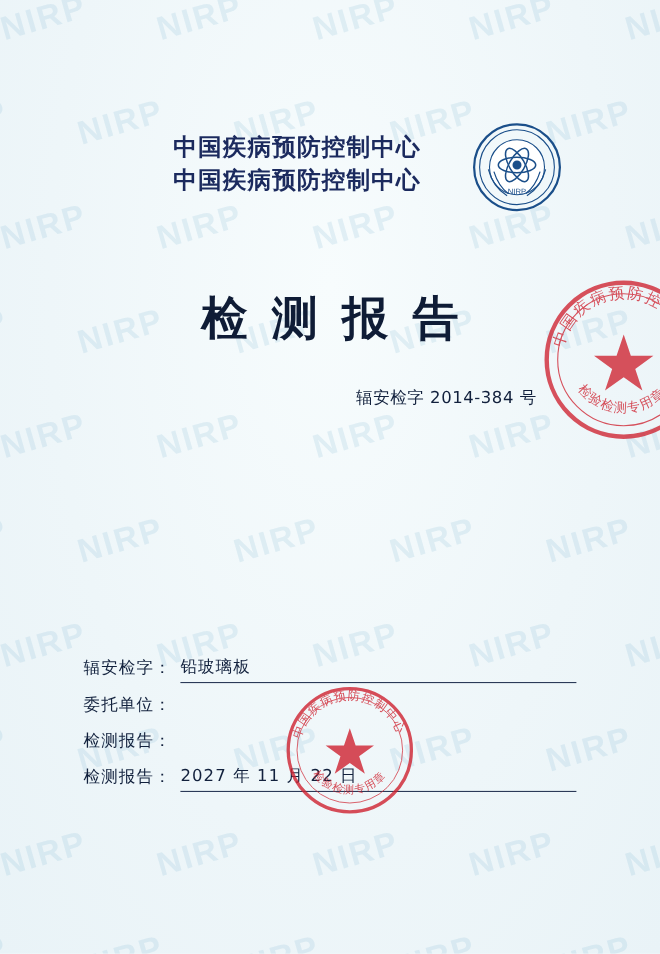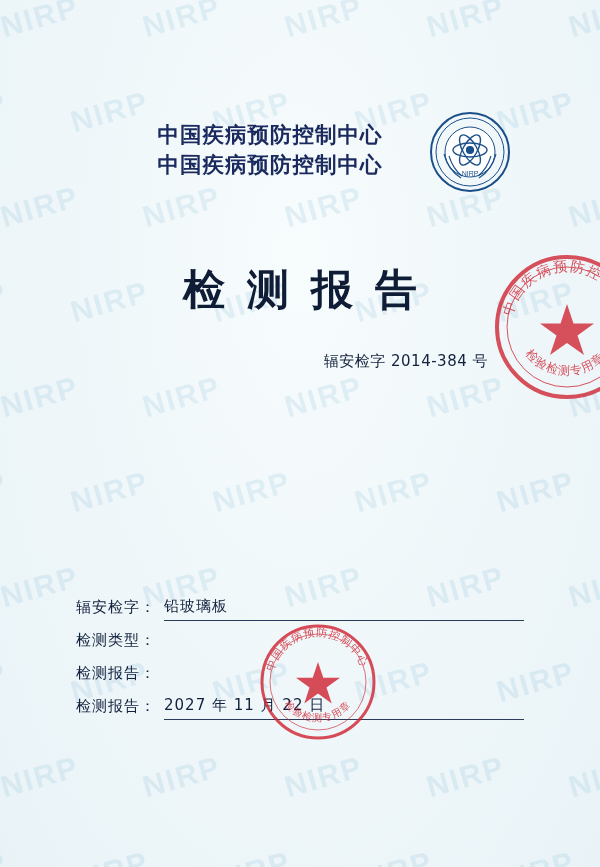--- a/index.html
+++ b/index.html
@@ -292,21 +292,21 @@
       <polygon fill="#cf2230" points="75,52 81.5,71.5 102,71.5 85.5,83.5 92,103 75,91 58,103 64.5,83.5 48,71.5 68.5,71.5"></polygon>
     </svg>
   </div>
 
   <div class="fields">
     <div class="field-row">
       <div class="field-label">辐安检字：</div>
       <div class="field-value">铅玻璃板</div>
     </div>
     <div class="field-row">
-      <div class="field-label">检测类型：</div>
+      <div class="field-label">委托单位：</div>
     </div>
     <div class="field-row">
       <div class="field-label">检测报告：</div>
     </div>
     <div class="field-row">
       <div class="field-label">检测报告：</div>
       <div class="field-value">2027 年 11 月 22 日</div>
     </div>
   </div>
 

